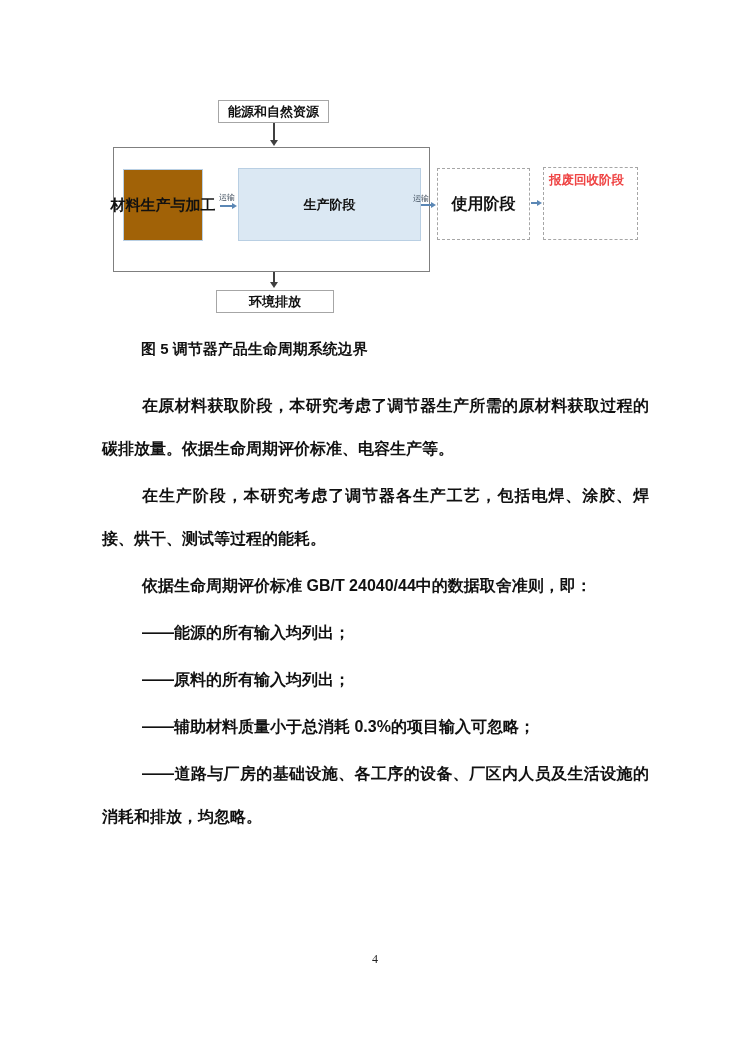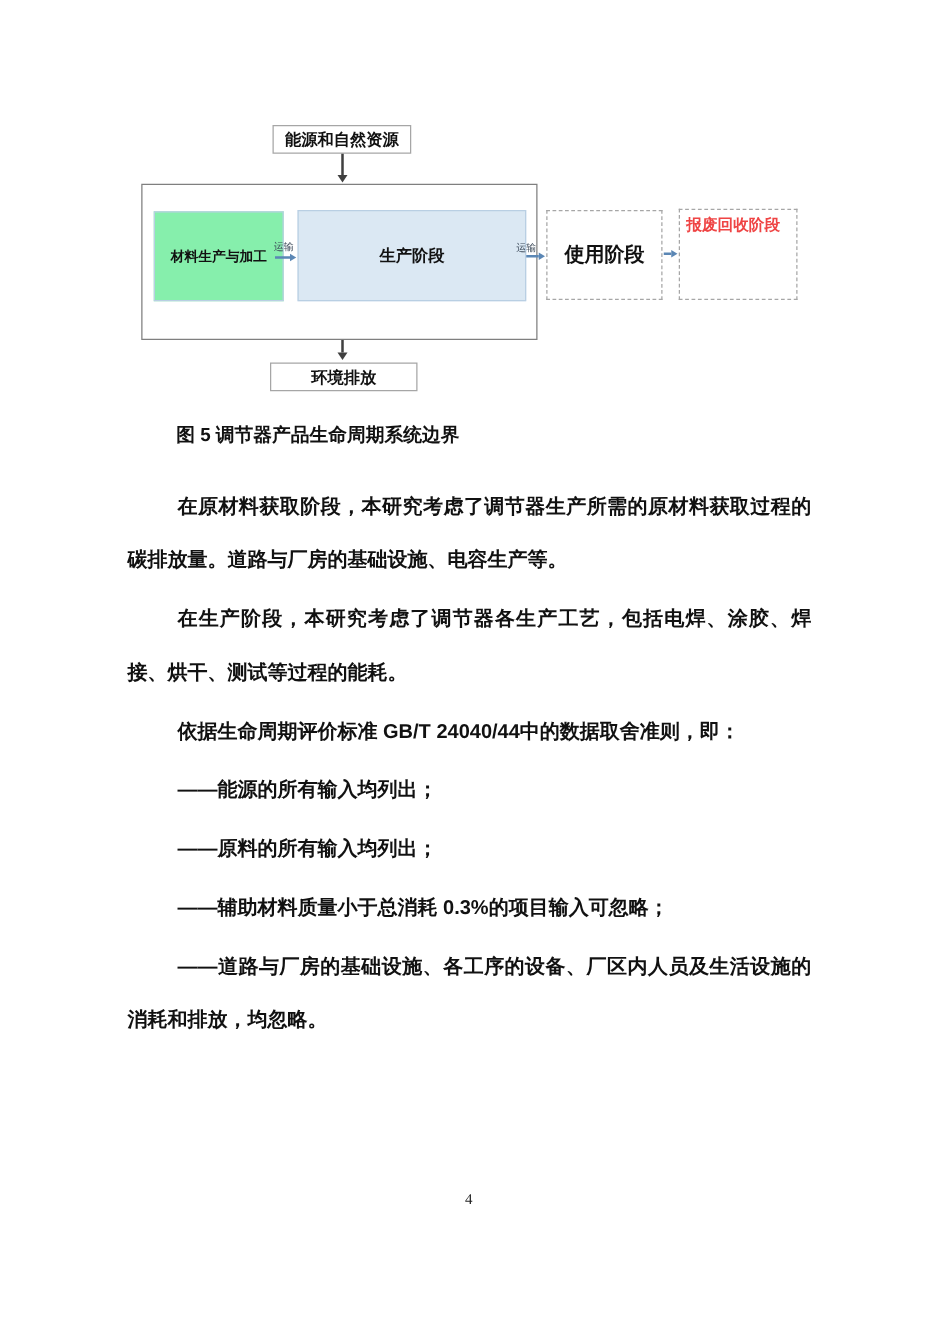--- a/index.html
+++ b/index.html
@@ -10,21 +10,21 @@
   
   .diagram{position:absolute;left:0;top:0;width:750px;height:330px;}
   .dbox{
     position:absolute;box-sizing:border-box;background:#ffffff;
     display:flex;align-items:center;justify-content:center;
     font-family:"Liberation Serif",serif;font-weight:bold;color:#111;
     white-space:nowrap;
   }
   .energy-box{left:218px;top:100px;width:111px;height:23px;border:1px solid #a6a6a6;font-size:13px;}
   .outer-box{left:113px;top:147px;width:317px;height:125px;border:1.5px solid #7f7f7f;background:#ffffff;}
-  .material-box{left:123px;top:169px;width:104px;height:72px;background:#86efac;border:1px solid #b9cfe3;font-size:11px;}
+  .material-box{left:123px;top:169px;width:80px;height:72px;background:#a16207;border:1px solid #b9cfe3;font-size:15px;}
   .production-box{left:238px;top:168px;width:183px;height:73px;background:#dbe8f3;border:1px solid #b9cfe3;font-size:13px;}
   .use-box{left:437px;top:168px;width:93px;height:72px;border:1px dashed #a6a6a6;font-size:16px;}
   .eol-box{left:543px;top:167px;width:95px;height:73px;border:1px dashed #a6a6a6;
     display:block;padding:4px 5px;align-items:flex-start;}
   .eol-title{font-size:12.5px;font-weight:bold;font-family:"Liberation Serif",serif;color:#ef4444;}
   .eol-list{margin:3px 0 0 0;padding-left:13px;font-size:7.5px;font-weight:normal;
     font-family:"Liberation Serif",serif;color:#222;}
   .eol-list li{margin-bottom:1.5px;}
   .env-box{left:216px;top:290px;width:118px;height:23px;border:1px solid #a6a6a6;font-size:13px;}
   
@@ -98,21 +98,21 @@
     <div class="tri-down" style="left:270px;top:282px;"></div>
 
     <div class="dbox env-box">
       <span>环境排放</span>
     </div>
 
   </div>
 
   <div class="textblock">
     <p class="caption">图 5 调节器产品生命周期系统边界</p>
-    <p class="para">在原材料获取阶段，本研究考虑了调节器生产所需的原材料获取过程的碳排放量。道路与厂房的基础设施、电容生产等。</p>
+    <p class="para">在原材料获取阶段，本研究考虑了调节器生产所需的原材料获取过程的碳排放量。依据生命周期评价标准、电容生产等。</p>
     <p class="para">在生产阶段，本研究考虑了调节器各生产工艺，包括电焊、涂胶、焊接、烘干、测试等过程的能耗。</p>
     <p class="para">依据生命周期评价标准 GB/T 24040/44中的数据取舍准则，即：</p>
     <p class="para">——能源的所有输入均列出；</p>
     <p class="para">——原料的所有输入均列出；</p>
     <p class="para">——辅助材料质量小于总消耗 0.3%的项目输入可忽略；</p>
     <p class="para">——道路与厂房的基础设施、各工序的设备、厂区内人员及生活设施的消耗和排放，均忽略。</p>
   </div>
 
   <div class="page-number">4</div>
 

